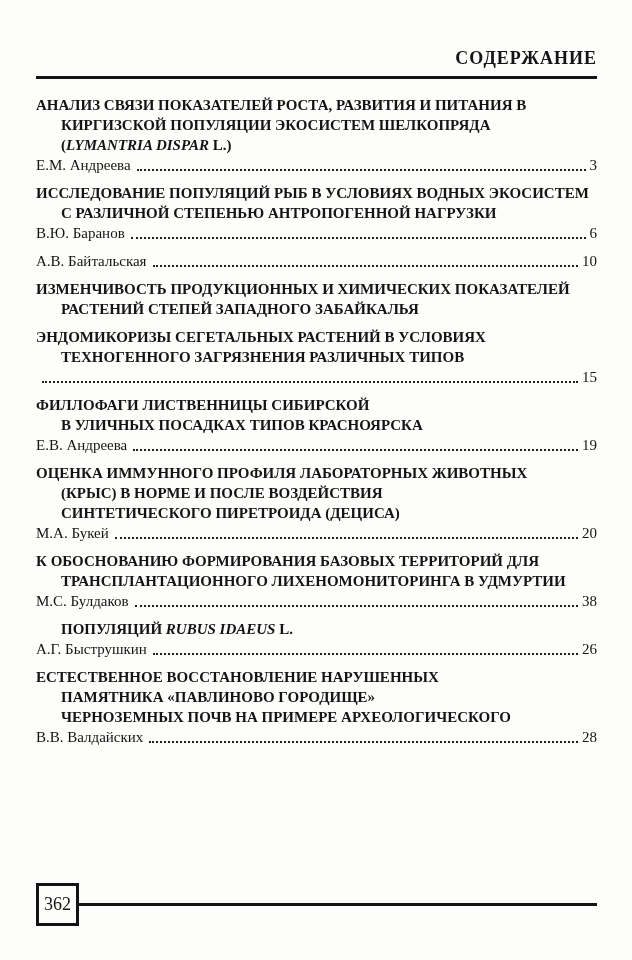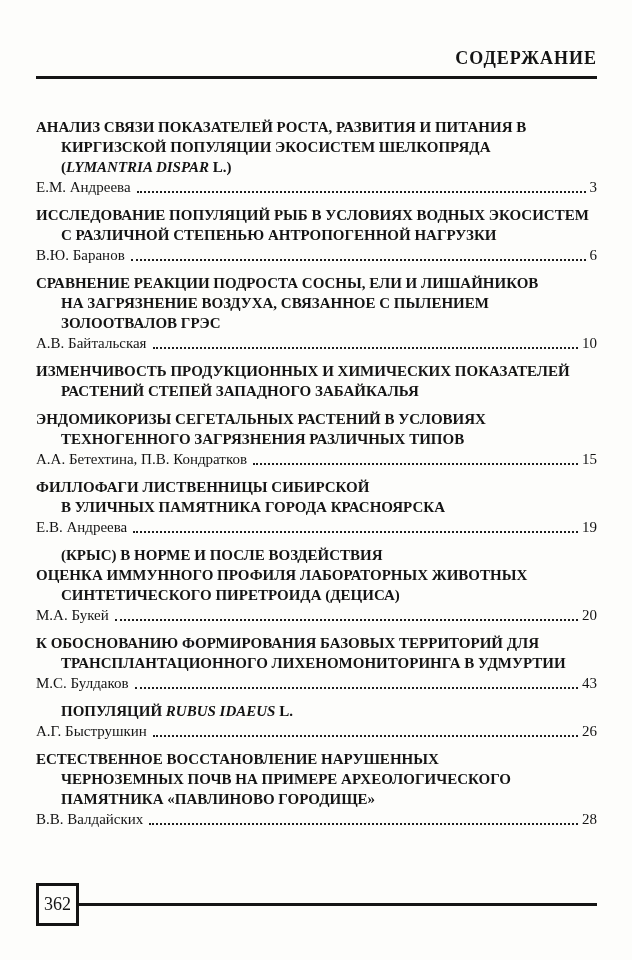--- a/index.html
+++ b/index.html
@@ -24,21 +24,21 @@
     line-height: 22px;
     font-weight: bold;
     letter-spacing: 1px;
   }
   .header-rule {
     margin-top: 7px;
     height: 3px;
     background: #151515;
   }
   .toc {
-    margin-top: 38px;
+    margin-top: 16px;
   }
   .toc-entry {
     margin-bottom: 8px;
     font-size: 15px;
     line-height: 20px;
   }
   .entry-title { font-weight: bold; }
   .title-line { white-space: nowrap; }
   .title-line.cont { padding-left: 25px; }
   .ital { font-style: italic; }
@@ -106,104 +106,98 @@
             <div class="title-line cont"><span>С РАЗЛИЧНОЙ СТЕПЕНЬЮ АНТРОПОГЕННОЙ НАГРУЗКИ</span></div>
           </div>
     <div class="author-row">
       <span class="author-names">В.Ю. Баранов</span>
       <span class="dot-leader"></span>
       <span class="entry-page">6</span>
     </div>
   </div>
 
   <div class="toc-entry">
-    <div class="entry-title">
-            <div class="title-line"><span>СРАВНЕНИЕ РЕАКЦИИ ПОДРОСТА СОСНЫ, ЕЛИ И ЛИШАЙНИКОВ</span></div>
-            <div class="title-line cont"><span>НА ЗАГРЯЗНЕНИЕ ВОЗДУХА, СВЯЗАННОЕ С ПЫЛЕНИЕМ</span></div>
-            <div class="title-line cont"><span>ЗОЛООТВАЛОВ ГРЭС</span></div>
-          </div>
     <div class="author-row">
       <span class="author-names">А.В. Байтальская</span>
       <span class="dot-leader"></span>
       <span class="entry-page">10</span>
     </div>
   </div>
 
   <div class="toc-entry">
     <div class="entry-title">
             <div class="title-line"><span>ИЗМЕНЧИВОСТЬ ПРОДУКЦИОННЫХ И ХИМИЧЕСКИХ ПОКАЗАТЕЛЕЙ</span></div>
             <div class="title-line cont"><span>РАСТЕНИЙ СТЕПЕЙ ЗАПАДНОГО ЗАБАЙКАЛЬЯ</span></div>
           </div>
   </div>
 
   <div class="toc-entry">
     <div class="entry-title">
             <div class="title-line"><span>ЭНДОМИКОРИЗЫ СЕГЕТАЛЬНЫХ РАСТЕНИЙ В УСЛОВИЯХ</span></div>
             <div class="title-line cont"><span>ТЕХНОГЕННОГО ЗАГРЯЗНЕНИЯ  РАЗЛИЧНЫХ ТИПОВ</span></div>
           </div>
     <div class="author-row">
-      <span class="author-names">А.А. Бетехтина,  П.В. Кондратков</span>
       <span class="dot-leader"></span>
       <span class="entry-page">15</span>
     </div>
   </div>
 
   <div class="toc-entry">
     <div class="entry-title">
             <div class="title-line"><span>ФИЛЛОФАГИ ЛИСТВЕННИЦЫ СИБИРСКОЙ</span></div>
-            <div class="title-line cont"><span>В УЛИЧНЫХ ПАМЯТНИКА ГОРОДА КРАСНОЯРСКА</span></div>
+            <div class="title-line cont"><span>В УЛИЧНЫХ ПОСАДКАХ ТИПОВ КРАСНОЯРСКА</span></div>
           </div>
     <div class="author-row">
       <span class="author-names">Е.В. Андреева</span>
       <span class="dot-leader"></span>
       <span class="entry-page">19</span>
     </div>
   </div>
 
   <div class="toc-entry">
     <div class="entry-title">
+            <div class="title-line"><span>ОЦЕНКА ИММУННОГО ПРОФИЛЯ ЛАБОРАТОРНЫХ ЖИВОТНЫХ</span></div>
             <div class="title-line cont"><span>(КРЫС) В НОРМЕ И ПОСЛЕ ВОЗДЕЙСТВИЯ</span></div>
-            <div class="title-line"><span>ОЦЕНКА ИММУННОГО ПРОФИЛЯ ЛАБОРАТОРНЫХ ЖИВОТНЫХ</span></div>
             <div class="title-line cont"><span>СИНТЕТИЧЕСКОГО ПИРЕТРОИДА (ДЕЦИСА)</span></div>
           </div>
     <div class="author-row">
       <span class="author-names">М.А.  Букей</span>
       <span class="dot-leader"></span>
       <span class="entry-page">20</span>
     </div>
   </div>
 
   <div class="toc-entry">
     <div class="entry-title">
             <div class="title-line"><span>К ОБОСНОВАНИЮ ФОРМИРОВАНИЯ БАЗОВЫХ ТЕРРИТОРИЙ ДЛЯ</span></div>
             <div class="title-line cont"><span>ТРАНСПЛАНТАЦИОННОГО ЛИХЕНОМОНИТОРИНГА В УДМУРТИИ</span></div>
           </div>
     <div class="author-row">
       <span class="author-names">М.С.  Булдаков</span>
       <span class="dot-leader"></span>
-      <span class="entry-page">43</span>
+      <span class="entry-page">38</span>
     </div>
   </div>
 
   <div class="toc-entry">
     <div class="entry-title">
             <div class="title-line cont"><span>ПОПУЛЯЦИЙ </span><span class="ital">RUBUS IDAEUS</span><span>  L.</span></div>
           </div>
     <div class="author-row">
       <span class="author-names">А.Г.  Быструшкин</span>
       <span class="dot-leader"></span>
       <span class="entry-page">26</span>
     </div>
   </div>
 
   <div class="toc-entry">
     <div class="entry-title">
             <div class="title-line"><span>ЕСТЕСТВЕННОЕ ВОССТАНОВЛЕНИЕ НАРУШЕННЫХ</span></div>
+            <div class="title-line cont"><span>ПАМЯТНИКА «ПАВЛИНОВО ГОРОДИЩЕ»</span></div>
             <div class="title-line cont"><span>ЧЕРНОЗЕМНЫХ ПОЧВ НА ПРИМЕРЕ АРХЕОЛОГИЧЕСКОГО</span></div>
-            <div class="title-line cont"><span>ПАМЯТНИКА «ПАВЛИНОВО ГОРОДИЩЕ»</span></div>
           </div>
     <div class="author-row">
       <span class="author-names">В.В. Валдайских</span>
       <span class="dot-leader"></span>
       <span class="entry-page">28</span>
     </div>
   </div>
 </div>
   </div>
 

